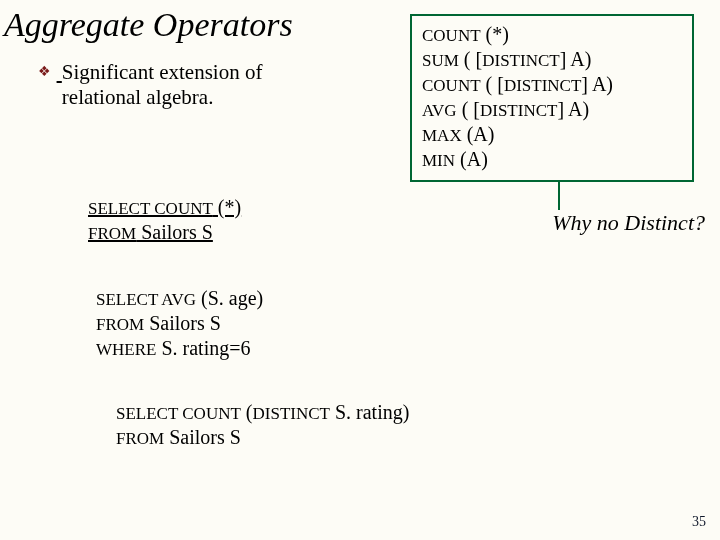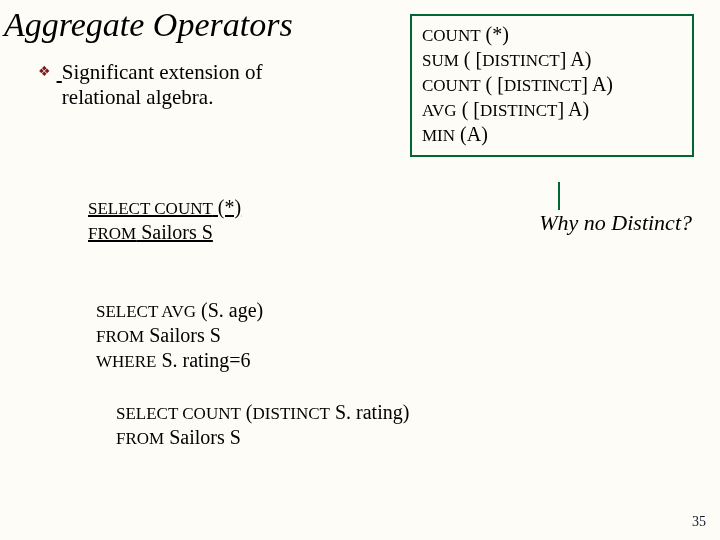--- a/index.html
+++ b/index.html
@@ -62,38 +62,38 @@
   .callout-line {
     position: absolute;
     right: 160px;
     top: 182px;
     width: 2px;
     height: 28px;
     background: #063;
   }
   .why {
     position: absolute;
-    right: 28px;
+    right: 15px;
     top: 210px;
     font-size: 22px;
     font-style: italic;
     margin-left: 19px;
   }
   .code1 {
     position: absolute;
     left: 88px;
     top: 195px;
     font-size: 20px;
     line-height: 1.25;
     text-decoration: underline;
   }
   .code2 {
     position: absolute;
     left: 96px;
-    top: 298px;
+    top: 286px;
     font-size: 20px;
     line-height: 1.25;
   }
   .code3 {
     position: absolute;
     left: 116px;
     top: 400px;
     font-size: 20px;
     line-height: 1.25;
   }
@@ -125,20 +125,23 @@
     <div>
       <span class="sc17">SUM</span><span> ( [</span><span class="sc17">DISTINCT</span><span>] A)</span>
     </div>
     <div>
       <span class="sc17">COUNT</span><span> ( [</span><span class="sc17">DISTINCT</span><span>] A)</span>
     </div>
     <div>
       <span class="sc17">AVG</span><span> ( [</span><span class="sc17">DISTINCT</span><span>] A)</span>
     </div>
     <div>
+      <span class="sc17">MAX</span><span> (A)</span>
+    </div>
+    <div>
       <span class="sc17">MIN</span><span> (A)</span>
     </div>
   </div>
 
   <div class="callout-line"></div>
   <div class="why">Why no Distinct?</div>
 
   <div class="code1">
     <div>
       <span class="sc17">SELECT  COUNT</span><span> (*)</span>

